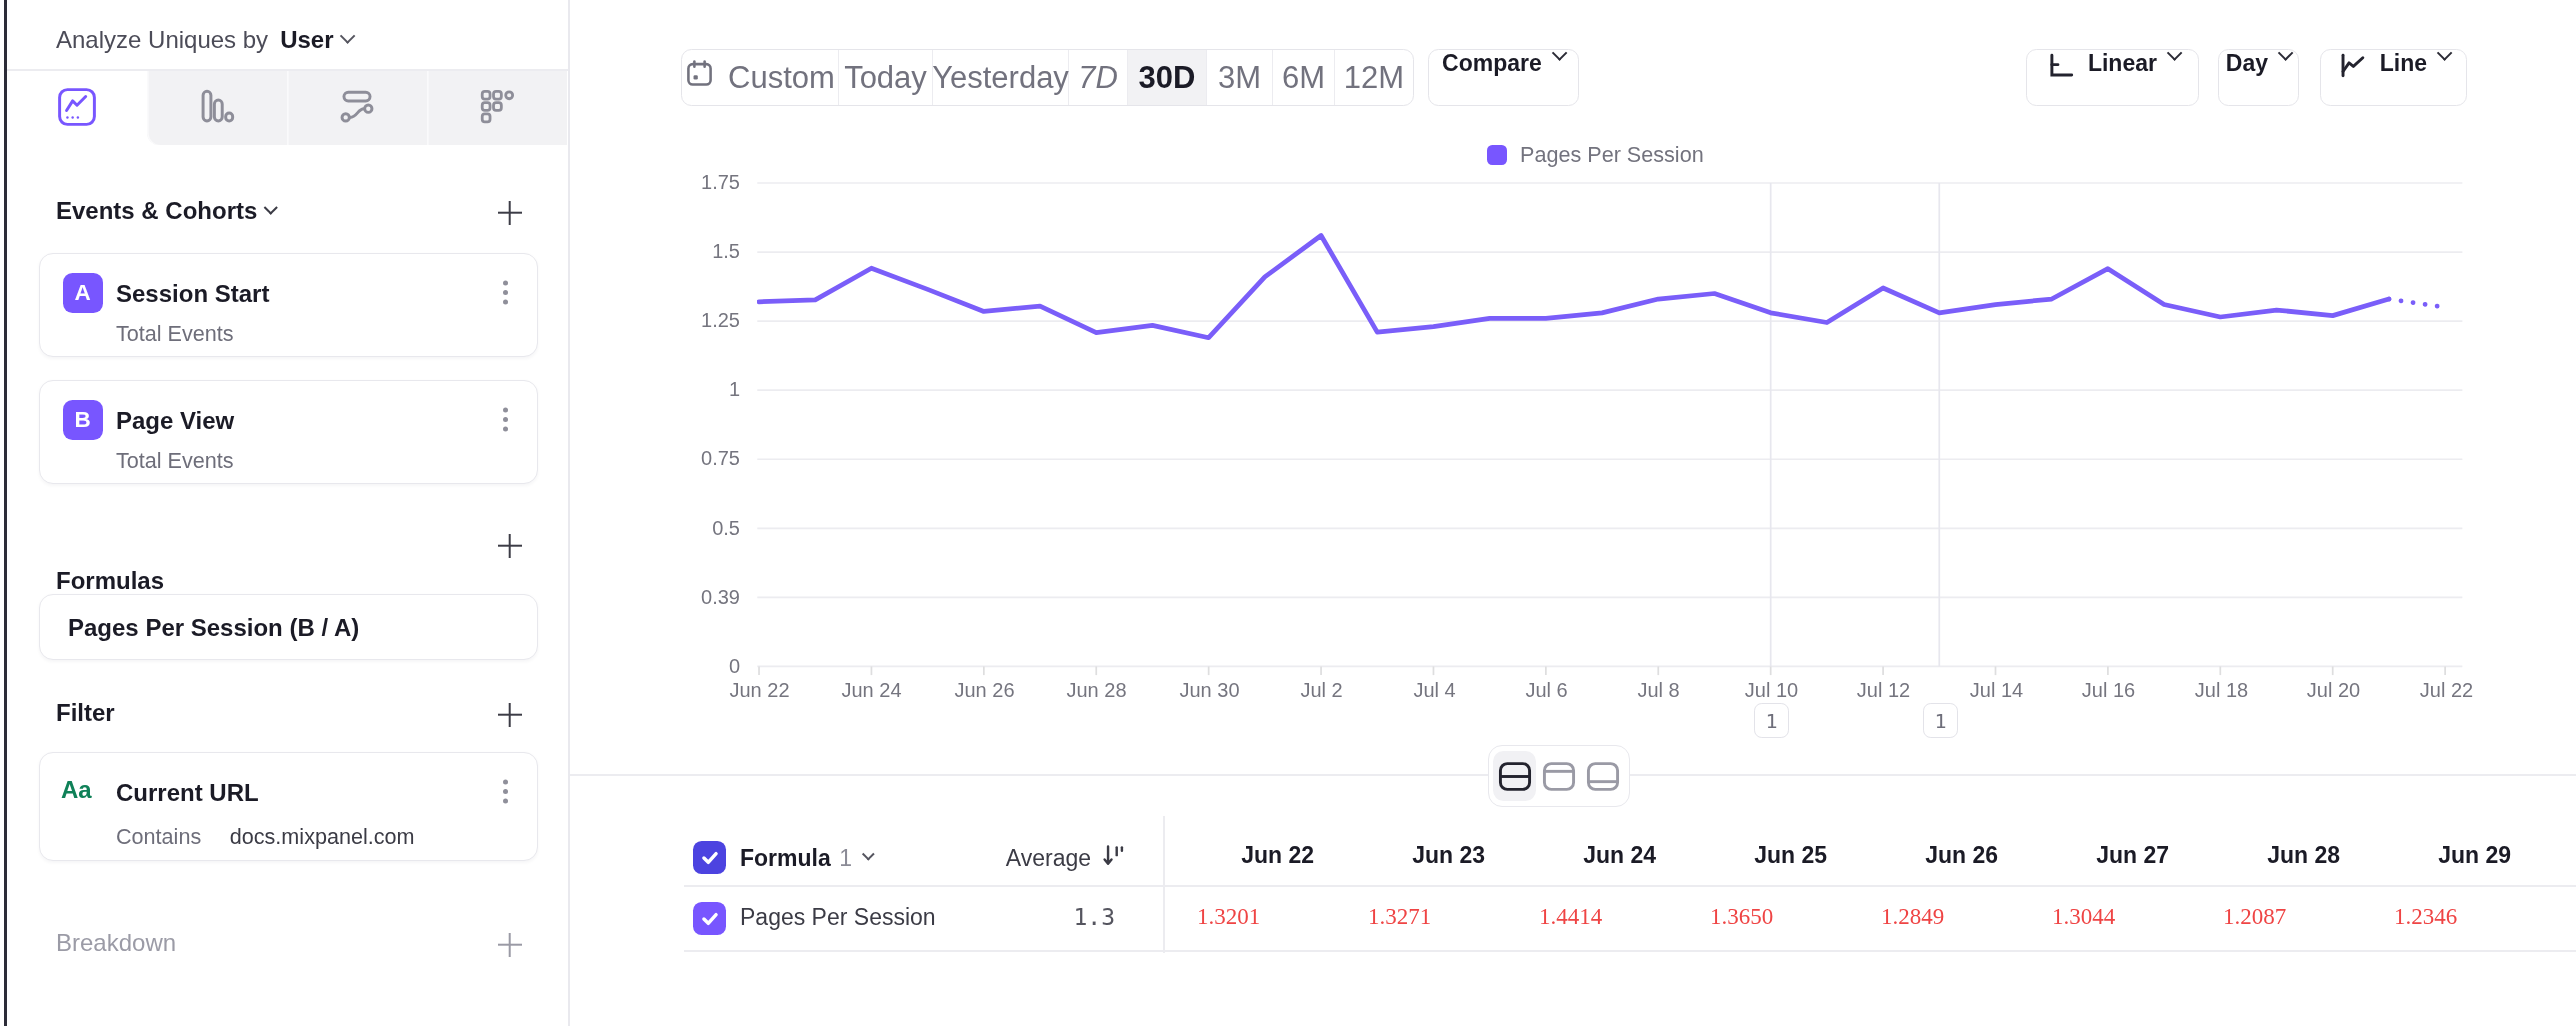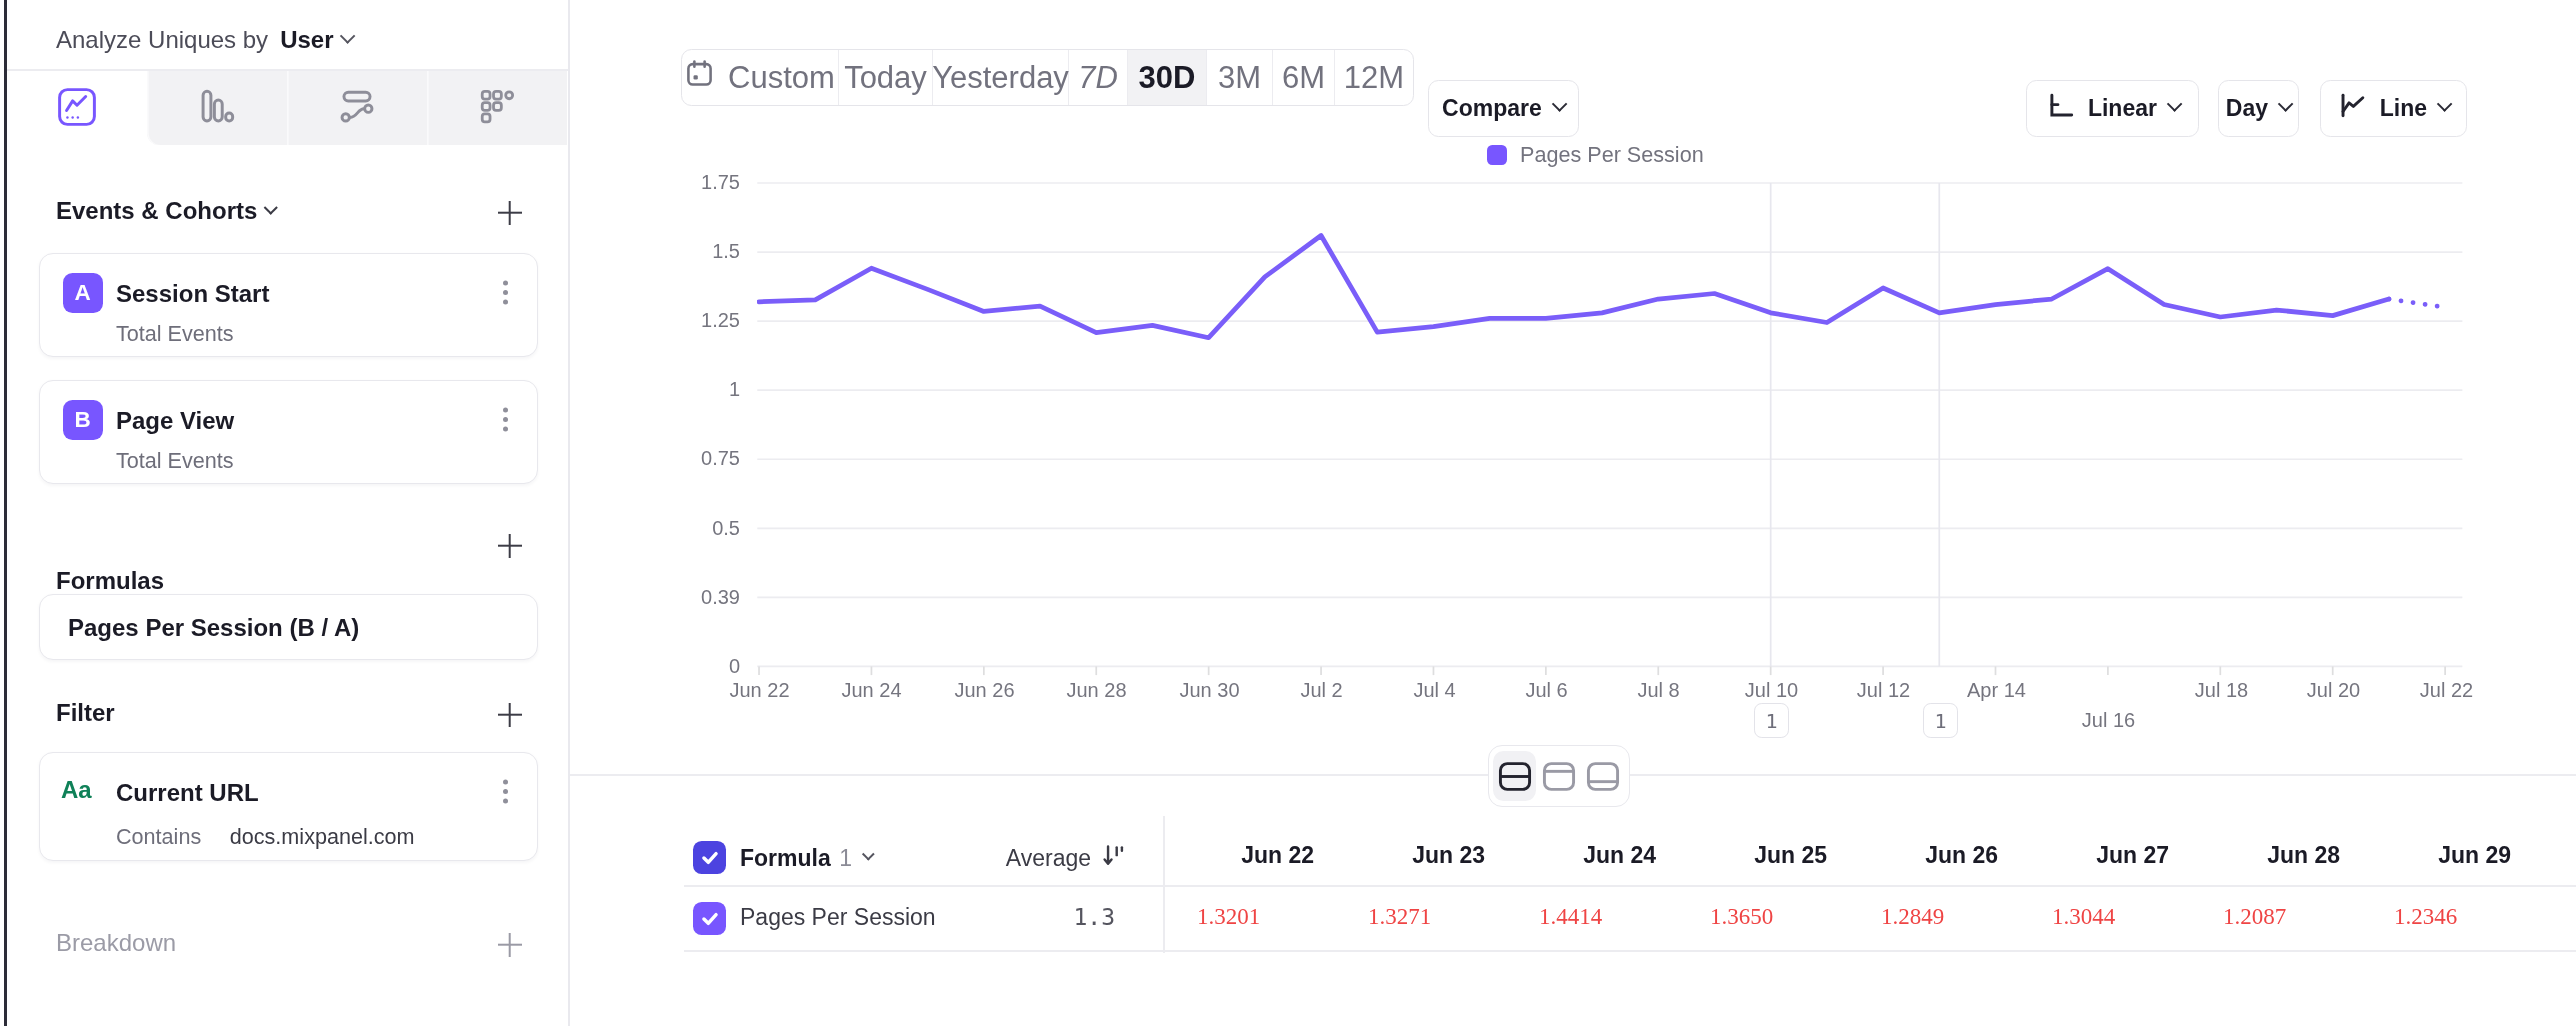--- a/index.html
+++ b/index.html
@@ -54,22 +54,22 @@
   .main { position:absolute; left:570px; top:0; width:2006px; height:1026px; background:#fff; }
 
   .range-group { position:absolute; left:111px; top:49px; height:57px; display:flex; align-items:stretch;
     border:1.7px solid #e5e5ea; border-radius:10.4px; background:#fff; overflow:hidden; }
   .range-seg { display:flex; align-items:center; justify-content:center; font-size:31px; color:#72727e;
     cursor:pointer; border-right:1.7px solid #ececf0; padding:0 3.5px; }
   .range-seg:last-child { border-right:none; }
   .range-seg.active { background:#f2f2f4; color:#1b1b26; font-weight:bold; }
   .range-seg .cal { margin-right:14px; }
 
-  .btn { position:absolute; top:49px; height:57px; display:flex; align-items:center; justify-content:center;
-    border:1.7px solid #e5e5ea; border-radius:10.4px; background:#fff; font-size:23px; color:#1b1b26; font-weight:bold; cursor:pointer;margin-top:31px; }
+  .btn { position:absolute; top:49px; height:57px; display:flex; justify-content:center;
+    border:1.7px solid #e5e5ea; border-radius:10.4px; background:#fff; font-size:23px; color:#1b1b26; font-weight:bold; cursor:pointer; }
   .btn .chev { border-width:2.6px; color:#2b2b36; margin-left:12px; }
   .btn svg { margin-right:12px; }
 
   .legend { position:absolute; left:917px; top:142px; display:flex; align-items:center; }
   .legend .swatch { width:20px; height:20px; border-radius:5.2px; background:#7856FF; }
   .legend .lbl { margin-left:13px; font-size:21.6px; color:#73737e; }
 
   .chart-wrap { position:absolute; left:187px; top:164px; width:1710px; height:518px; }
   .y-axis-lbl { position:absolute; width:86px; text-align:right; font-size:20px; color:#75757f; }
   .x-axis-lbl { position:absolute; width:121px; text-align:center; font-size:20px; color:#75757f; top:679px; }
@@ -339,22 +339,22 @@
         <div class="x-axis-lbl" style="left: 241px;">Jun 24</div>
         <div class="x-axis-lbl" style="left: 354px;">Jun 26</div>
         <div class="x-axis-lbl" style="left: 466px;">Jun 28</div>
         <div class="x-axis-lbl" style="left: 579px;">Jun 30</div>
         <div class="x-axis-lbl" style="left: 691px;">Jul 2</div>
         <div class="x-axis-lbl" style="left: 804px;">Jul 4</div>
         <div class="x-axis-lbl" style="left: 916px;">Jul 6</div>
         <div class="x-axis-lbl" style="left: 1028px;">Jul 8</div>
         <div class="x-axis-lbl" style="left: 1141px;">Jul 10</div>
         <div class="x-axis-lbl" style="left: 1253px;">Jul 12</div>
-        <div class="x-axis-lbl" style="left: 1366px;">Apr 14</div>
-        <div class="x-axis-lbl" style="left: 1478px; margin-top: 30px;">Jul 16</div>
+        <div class="x-axis-lbl" style="left: 1366px;">Jul 14</div>
+        <div class="x-axis-lbl" style="left: 1478px;">Jul 16</div>
         <div class="x-axis-lbl" style="left: 1591px;">Jul 18</div>
         <div class="x-axis-lbl" style="left: 1703px;">Jul 20</div>
         <div class="x-axis-lbl" style="left: 1816px;">Jul 22</div>
       </div>
     <div id="annotations">
         <div class="anno-badge" style="left: 1184px;">1</div>
         <div class="anno-badge" style="left: 1353px;">1</div>
       </div>
 
     <div class="split-line"></div>

